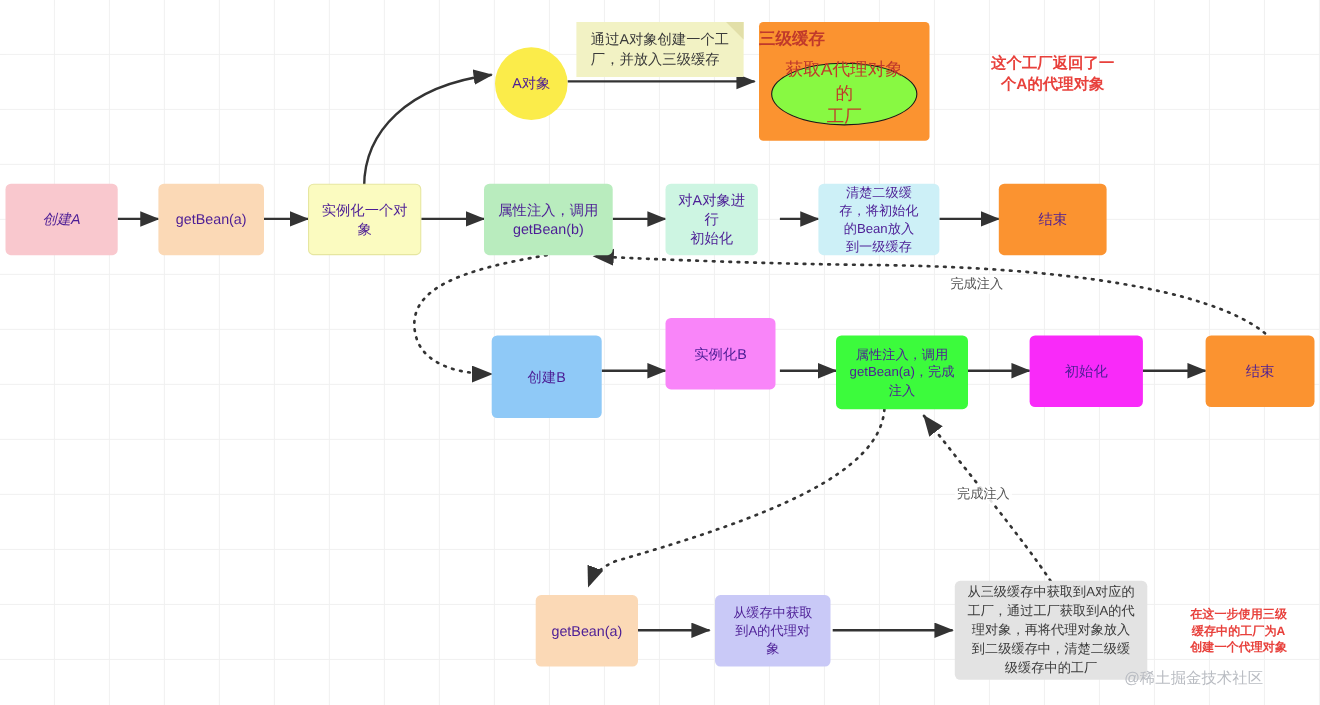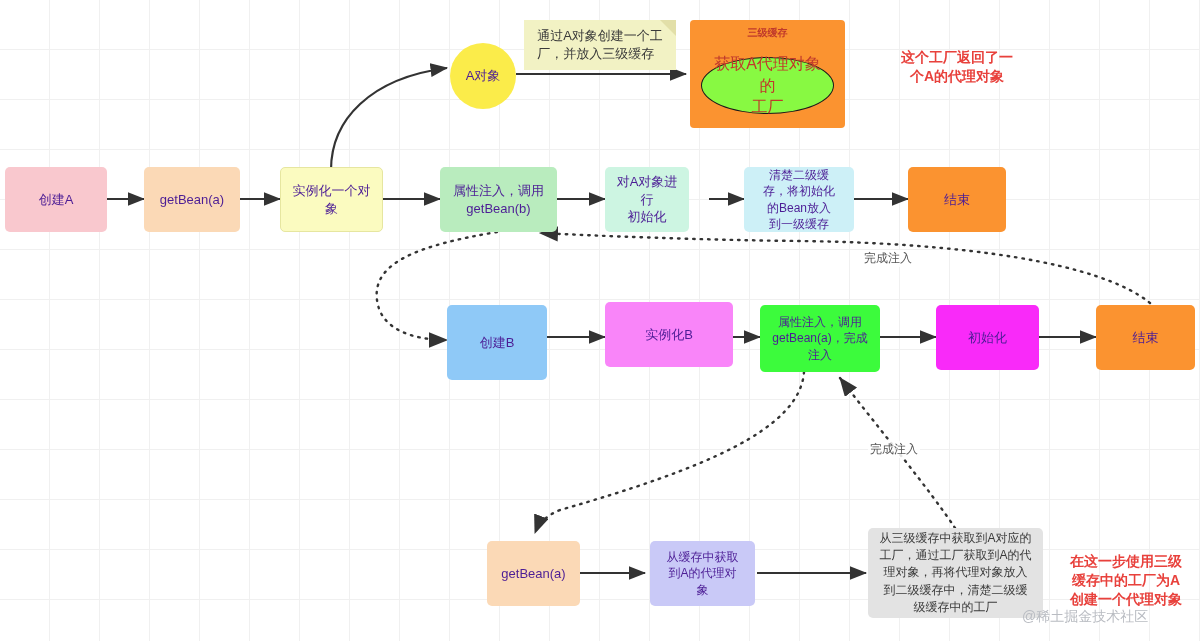--- a/index.html
+++ b/index.html
@@ -104,22 +104,21 @@
     white-space: pre-line;
   }
   .orange-panel {
     position: absolute;
     box-sizing: border-box;
     border-radius: 4px;
   }
   .panel-title {
     position: absolute;
     width: 100%;
-    text-align: center;
-    font-size: 10px;
+    font-size: 15px;
     font-weight: bold;
     color: #c0392b;
     top: 6px;
     left: 0;
   }
 </style>
 </head>
 <body>
 
 <div id="canvas">
@@ -160,21 +159,21 @@
 
     <path d="M497,232 C420,245 372,262 377,300 C381,333 420,340 447,340" stroke="#333333" stroke-width="2.4" fill="none" stroke-dasharray="1.5,6" stroke-linecap="round" marker-end="url(#arrowDot)"></path>
 
     <path d="M1150,303 C1100,262 960,243 800,241 C700,240 600,236 540,233" stroke="#333333" stroke-width="2.4" fill="none" stroke-dasharray="1.5,6" stroke-linecap="round" marker-end="url(#arrowDot)"></path>
 
     <path d="M804,372 C800,430 700,470 560,510 C545,516 538,525 535,533" stroke="#333333" stroke-width="2.4" fill="none" stroke-dasharray="1.5,6" stroke-linecap="round" marker-end="url(#arrowDot)"></path>
 
     <path d="M955,528 C930,490 880,430 840,378" stroke="#333333" stroke-width="2.4" fill="none" stroke-dasharray="1.5,6" stroke-linecap="round" marker-end="url(#arrowDot)"></path>
   </svg>
 
-  <div class="node" style="left:5px; top:167px; width:102px; height:65px; background:#f9c8ce;">创建A</div>
+  <div class="node" style="left:5px; top:167px; width:102px; height:65px; background:#f9c8ce;font-style:italic;">创建A</div>
 
   <div class="node" style="left:144px; top:167px; width:96px; height:65px; background:#fbd9b6;">getBean(a)</div>
 
   <div class="node" style="left:280px; top:167px; width:103px; height:65px; background:#fbfbc0; border:1px solid #e6e6a0;">实例化一个对
 象</div>
 
   <div class="node circle" style="left:450px; top:43px; width:66px; height:66px; background:#fbec4a;">A对象</div>
 
   <div class="note" style="left:524px; top:20px; width:152px; height:50px; background:#f2f2c4;">
     <span>通过A对象创建一个工
@@ -199,21 +198,21 @@
 
   <div class="node" style="left:744px; top:167px; width:110px; height:65px; background:#cdf0f7; font-size:12px;">清楚二级缓
 存，将初始化
 的Bean放入
 到一级缓存</div>
 
   <div class="node" style="left:908px; top:167px; width:98px; height:65px; background:#fb9330;">结束</div>
 
   <div class="node" style="left:447px; top:305px; width:100px; height:75px; background:#8fc9f7;">创建B</div>
 
-  <div class="node" style="left:605px; top:302px; width:128px; height:65px; background:#f985f9;">实例化B</div>
+  <div class="node" style="left:605px; top:289px; width:100px; height:65px; background:#f985f9;">实例化B</div>
 
   <div class="node" style="left:760px; top:305px; width:120px; height:67px; background:#3cfb3c; font-size:12px;">属性注入，调用
 getBean(a)，完成
 注入</div>
 
   <div class="node" style="left:936px; top:305px; width:103px; height:65px; background:#f92af9;">初始化</div>
 
   <div class="node" style="left:1096px; top:305px; width:99px; height:65px; background:#fb9330;">结束</div>
 
   <div class="edge-label" style="left:862px; top:250px;">完成注入</div>
@@ -225,19 +224,19 @@
   <div class="node" style="left:650px; top:541px; width:105px; height:65px; background:#c9c9f7; font-size:12px;">从缓存中获取
 到A的代理对
 象</div>
 
   <div class="gray-note" style="left:868px; top:528px; width:175px; height:90px; background:#e3e3e3;">从三级缓存中获取到A对应的
 工厂，通过工厂获取到A的代
 理对象，再将代理对象放入
 到二级缓存中，清楚二级缓
 级缓存中的工厂</div>
 
-  <div class="annot" style="left:1053px; top:552px; width:146px; color:#e8413c; font-size:14px;">在这一步使用三级
+  <div class="annot" style="left:1053px; top:552px; width:146px; color:#e8413c; font-size:11px;">在这一步使用三级
 缓存中的工厂为A
 创建一个代理对象</div>
 
   <div class="watermark" style="left:1022px; top:608px;">@稀土掘金技术社区</div>
 
 </div>
 
 </body></html>

